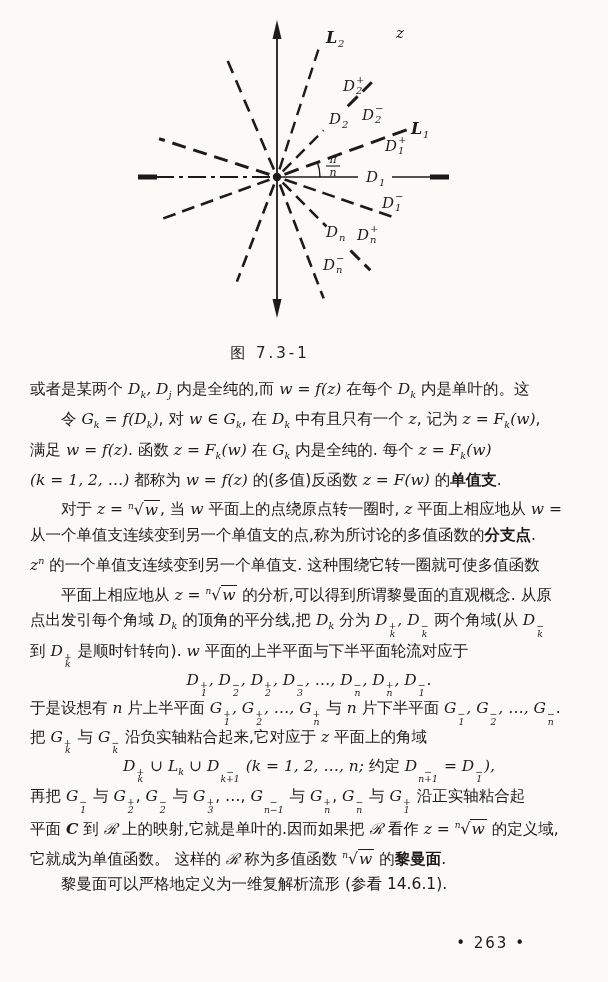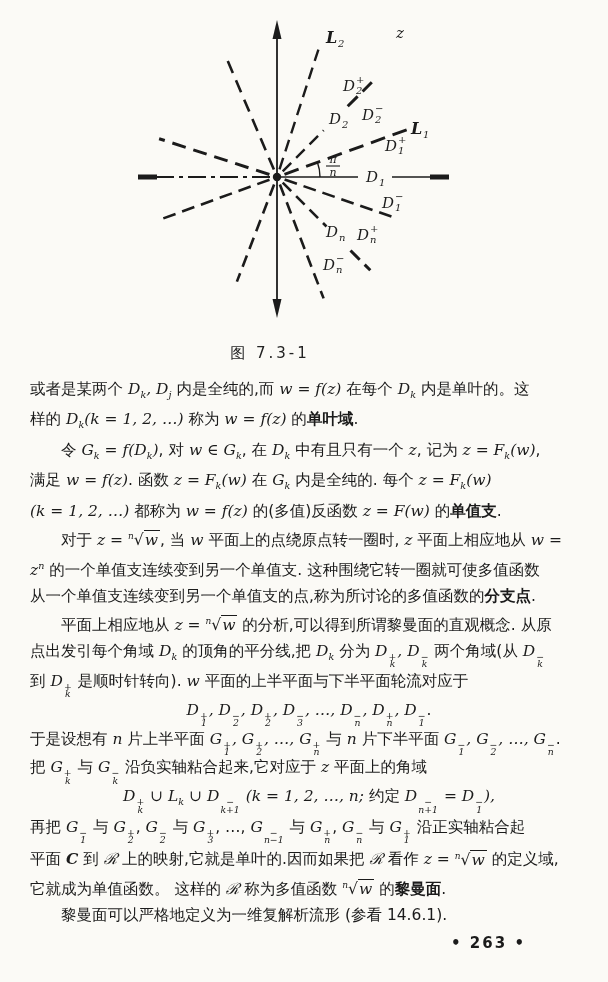--- a/index.html
+++ b/index.html
@@ -25,21 +25,21 @@
   }
   .ss{
     display:inline-flex;flex-direction:column;align-items:center;
     vertical-align:-0.42em;line-height:0.8;font-size:0.6em;margin:0 1px;
   }
   .rn{font-size:0.58em;vertical-align:0.7em;}
   .rsign{font-style:normal;}
   .rbody{border-top:1.3px solid currentColor;padding:0 2px 0 1px;}
   .page-number{
     position:absolute;right:82px;top:934px;
-    font-weight:bold;font-size:15px;letter-spacing:2px;margin-left:45px;
+    font-weight:normal;font-size:15px;letter-spacing:2px;margin-left:45px;
   }
   svg text{fill:#1b1b1b;}
   .flab{font-family:"DejaVu Serif",serif;font-style:italic;font-size:15px;}
   .flab-b{font-family:"DejaVu Serif",serif;font-style:italic;font-weight:bold;font-size:16px;}
   .fsub{font-family:"DejaVu Serif",serif;font-style:italic;font-size:10px;}
   .ffrac{font-family:"DejaVu Serif",serif;font-style:italic;font-size:11px;}
 </style>
 </head>
 <body>
 
@@ -117,31 +117,30 @@
       <text class="flab" x="193" y="258">D</text>
       <text class="fsub" x="206" y="250">−</text>
       <text class="fsub" x="206" y="261">n</text>
     </svg>
     <div class="fig-caption">图  7.3-1</div>
   </div>
 
   <div class="text-block">
       <div class="para">
         <div class="tline"><span class="seg-t">或者是某两个 </span><span class="seg-m">D</span><sub class="seg-sub">k</sub><span class="seg-m">, D</span><sub class="seg-sub">j</sub><span class="seg-t"> 内是全纯的,而 </span><span class="seg-m">w = f(z)</span><span class="seg-t"> 在每个 </span><span class="seg-m">D</span><sub class="seg-sub">k</sub><span class="seg-t"> 内是单叶的。这</span></div>
-        <div class="tline"><span class="seg-t">样的 </span><span class="seg-m">D</span><sub class="seg-sub">k</sub><span class="seg-m">(k = 1, 2, …)</span><span class="seg-t"> 称为 </span><span class="seg-m">w = f(z)</span><span class="seg-t"> 的</span><span class="seg-b">单叶域</span><span class="seg-t">.</span></div>
       </div>
       <div class="para">
         <div class="tline indent"><span class="seg-t">令 </span><span class="seg-m">G</span><sub class="seg-sub">k</sub><span class="seg-m"> = f(D</span><sub class="seg-sub">k</sub><span class="seg-m">)</span><span class="seg-t">, 对 </span><span class="seg-m">w ∈ G</span><sub class="seg-sub">k</sub><span class="seg-t">, 在 </span><span class="seg-m">D</span><sub class="seg-sub">k</sub><span class="seg-t"> 中有且只有一个 </span><span class="seg-m">z</span><span class="seg-t">, 记为 </span><span class="seg-m">z = F</span><sub class="seg-sub">k</sub><span class="seg-m">(w)</span><span class="seg-t">,</span></div>
         <div class="tline"><span class="seg-t">满足 </span><span class="seg-m">w = f(z)</span><span class="seg-t">. 函数 </span><span class="seg-m">z = F</span><sub class="seg-sub">k</sub><span class="seg-m">(w)</span><span class="seg-t"> 在 </span><span class="seg-m">G</span><sub class="seg-sub">k</sub><span class="seg-t"> 内是全纯的. 每个 </span><span class="seg-m">z = F</span><sub class="seg-sub">k</sub><span class="seg-m">(w)</span></div>
         <div class="tline"><span class="seg-m">(k = 1, 2, …)</span><span class="seg-t"> 都称为 </span><span class="seg-m">w = f(z)</span><span class="seg-t"> 的(多值)反函数 </span><span class="seg-m">z = F(w)</span><span class="seg-t"> 的</span><span class="seg-b">单值支</span><span class="seg-t">.</span></div>
       </div>
       <div class="para">
         <div class="tline indent"><span class="seg-t">对于 </span><span class="seg-m">z = </span><span class="root"><sup class="rn">n</sup><span class="rsign">√</span><span class="rbody">w</span></span><span class="seg-t">, 当 </span><span class="seg-m">w</span><span class="seg-t"> 平面上的点绕原点转一圈时, </span><span class="seg-m">z</span><span class="seg-t"> 平面上相应地从 </span><span class="seg-m">w =</span></div>
+        <div class="tline"><span class="seg-t">从一个单值支连续变到另一个单值支的点,称为所讨论的多值函数的</span><span class="seg-b">分支点</span><span class="seg-t">.</span></div>
         <div class="tline"><span class="seg-m">z</span><sup class="seg-sup">n</sup><span class="seg-t"> 的一个单值支连续变到另一个单值支. 这种围绕它转一圈就可使多值函数</span></div>
-        <div class="tline"><span class="seg-t">从一个单值支连续变到另一个单值支的点,称为所讨论的多值函数的</span><span class="seg-b">分支点</span><span class="seg-t">.</span></div>
       </div>
       <div class="para">
         <div class="tline indent"><span class="seg-t">平面上相应地从 </span><span class="seg-m">z = </span><span class="root"><sup class="rn">n</sup><span class="rsign">√</span><span class="rbody">w</span></span><span class="seg-t"> 的分析,可以得到所谓黎曼面的直观概念. 从原</span></div>
         <div class="tline"><span class="seg-t">点出发引每个角域 </span><span class="seg-m">D</span><sub class="seg-sub">k</sub><span class="seg-t"> 的顶角的平分线,把 </span><span class="seg-m">D</span><sub class="seg-sub">k</sub><span class="seg-t"> 分为 </span><span class="seg-m">D</span><span class="ss">
             <span class="sst">+</span>
             <span class="ssb">k</span>
           </span><span class="seg-m">, D</span><span class="ss">
             <span class="sst">−</span>
             <span class="ssb">k</span>
           </span><span class="seg-t"> 两个角域(从 </span><span class="seg-m">D</span><span class="ss">

